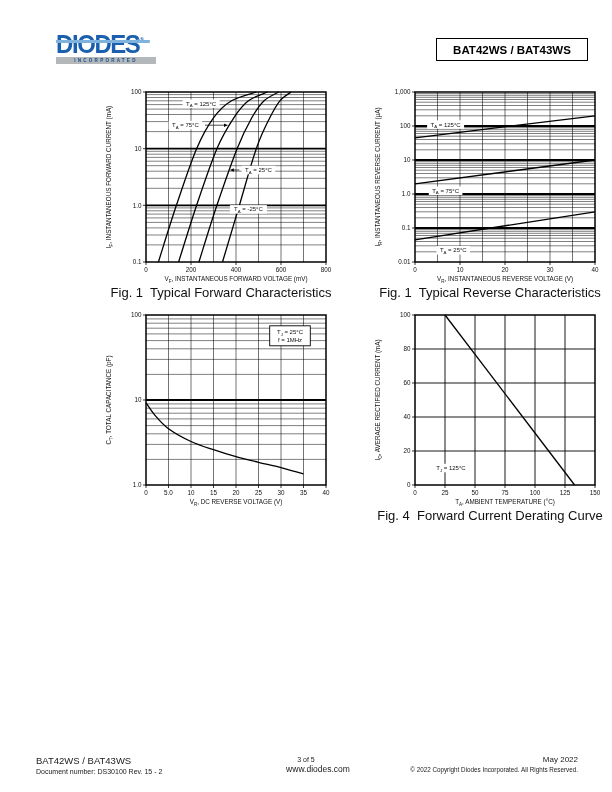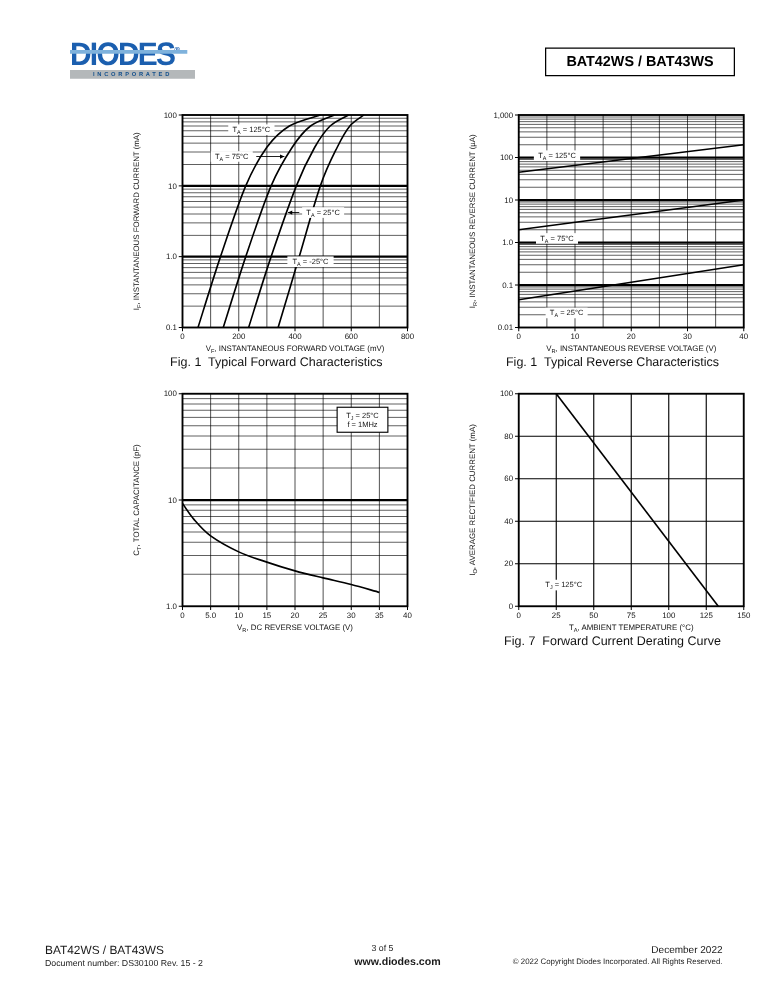--- a/index.html
+++ b/index.html
@@ -15,30 +15,30 @@
             letter-spacing:2.2px;text-align:center;padding:1.5px 0 1px 0;margin-top:1px;}
   
   .title-box{position:absolute;left:436px;top:38px;width:150px;height:21px;border:1.5px solid #000;
              display:flex;align-items:center;justify-content:center;font-size:11.5px;font-weight:bold;color:#000;}
   
   .chart-box{position:absolute;width:238px;}
   #fig1{left:62px;top:70px;}
   #fig2{left:331px;top:70px;}
   #fig3{left:62px;top:293px;}
   #fig4{left:331px;top:293px;}
-  .chart-box figcaption{font-size:10px;text-align:center;margin-top:1px;white-space:pre;color:#111;}
+  .chart-box figcaption{font-size:13px;text-align:center;margin-top:1px;white-space:pre;color:#111;}
   svg{display:block;}
   svg text{fill:#111;font-family:"Liberation Sans",sans-serif;}
   
   .footer-left{position:absolute;left:36px;top:755px;}
   .f-part{font-size:9.5px;}
   .f-doc{font-size:7px;margin-top:1.5px;}
   .footer-center{position:absolute;left:0;right:0;top:756px;text-align:center;}
   .f-page{font-size:7px;}
-  .f-site{font-size:8.5px;font-weight:bold;margin-top:1px;padding-left:24px;}
+  .f-site{font-size:8.5px;font-weight:normal;margin-top:1px;padding-left:24px;}
   .footer-right{position:absolute;right:34px;top:755px;text-align:right;}
   .f-date{font-size:8px;}
   .f-copy{font-size:6.3px;margin-top:2px;}
 </style>
 </head>
 <body>
 
 <div class="page">
 
   <div class="logo">
@@ -327,29 +327,29 @@
           <text x="39.5" y="42.2" font-size="6.3" text-anchor="end">80</text>
           <line x1="41" y1="6.0" x2="44" y2="6.0" stroke="#000" stroke-width="0.8"></line>
           <text x="39.5" y="8.2" font-size="6.3" text-anchor="end">100</text>
           <text x="134" y="195" font-size="6.3" text-anchor="middle"><tspan dy="0.00" font-size="6.30">T</tspan><tspan dy="1.76" font-size="4.54">A</tspan><tspan dy="-1.76" font-size="6.30">,  AMBIENT TEMPERATURE (°C)</tspan></text>
           <text x="9" y="91" font-size="6.3" text-anchor="middle" transform="rotate(-90 9 91)"><tspan dy="0.00" font-size="6.30">I</tspan><tspan dy="1.76" font-size="4.54">O</tspan><tspan dy="-1.76" font-size="6.30">, AVERAGE RECTIFIED CURRENT (mA)</tspan></text>
           <path d="M 74.0 6.0 L 203.6 176.0" fill="none" stroke="#000" stroke-width="1.3"></path>
           <rect x="61.5" y="154.8" width="37.0" height="8.5" fill="#fff" stroke="none" stroke-width="0"></rect>
           <text x="80.0" y="160.9" font-size="6" text-anchor="middle"><tspan dy="0.00" font-size="6.00">T</tspan><tspan dy="1.68" font-size="4.32">J</tspan><tspan dy="-1.68" font-size="6.00"> = 125°C</tspan></text>
         </svg>
       </div>
-    <figcaption>Fig. 7  Forward Current Derating Curve</figcaption>
+    <figcaption>Fig. 4  Forward Current Derating Curve</figcaption>
   </figure>
 
   <div class="footer-left">
     <div class="f-part">BAT42WS / BAT43WS</div>
     <div class="f-doc">Document number: DS30100 Rev. 15 - 2</div>
   </div>
   <div class="footer-center">
     <div class="f-page">3 of 5</div>
     <div class="f-site">www.diodes.com</div>
   </div>
   <div class="footer-right">
-    <div class="f-date">December 2022</div>
+    <div class="f-date">May 2022</div>
     <div class="f-copy">© 2022 Copyright Diodes Incorporated. All Rights Reserved.</div>
   </div>
 
 </div>
 
 </body></html>

